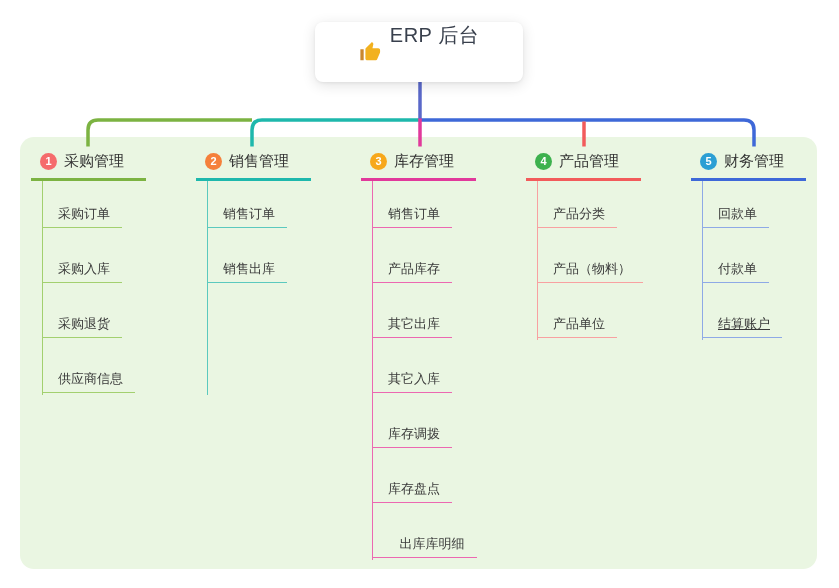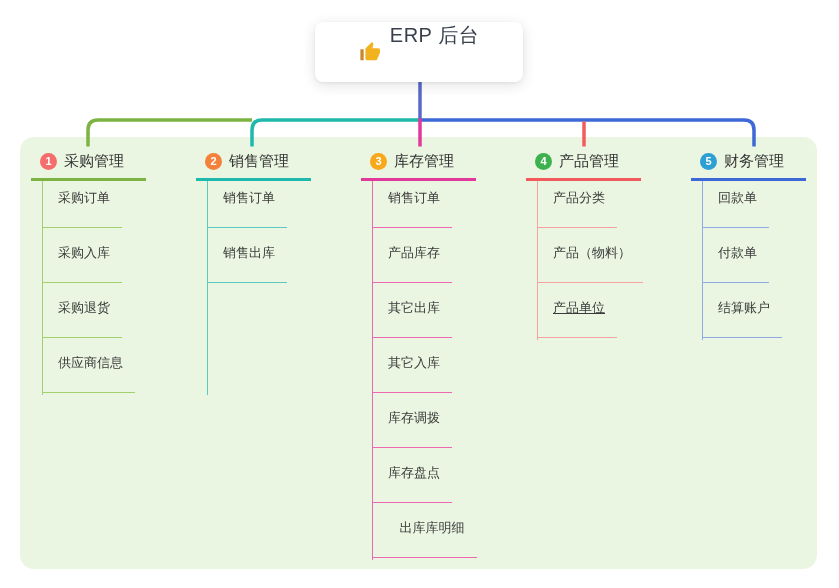--- a/index.html
+++ b/index.html
@@ -32,21 +32,21 @@
   .badge{
     width:17px;height:17px;border-radius:50%;flex:0 0 auto;
     display:flex;align-items:center;justify-content:center;
     color:#ffffff;font-size:11px;font-weight:bold;line-height:1;
   }
   .children{position:relative;margin-top:-7.5px;}
   .vline{position:absolute;left:10.5px;top:7.5px;width:1.5px;}
   .child{
     box-sizing:border-box;height:55px;margin-left:10.5px;
     padding:0 12px 4px 16.5px;border-bottom:1.5px solid;
-    width:fit-content;display:flex;align-items:center;
+    width:fit-content;display:flex;align-items:flex-end;
     font-size:13px;color:#3a3a3a;white-space:nowrap;
   }
 </style>
 </head>
 <body>
 
 <div class="stage">
 
   <div class="panel" id="panel" style="background: rgb(234, 246, 226);"></div>
 
@@ -142,38 +142,38 @@
           <span>产品管理</span>
         </div>
         <div class="children">
           <div class="vline" style="background: rgb(248, 161, 161); height: 159px;"></div>
           <div class="child" style="border-bottom-color: rgb(248, 161, 161);">
             <span>产品分类</span>
           </div>
           <div class="child" style="border-bottom-color: rgb(248, 161, 161);">
             <span>产品（物料）</span>
           </div>
-          <div class="child" style="border-bottom-color: rgb(248, 161, 161); text-decoration: underline;">
+          <div class="child" style="border-bottom-color: rgb(248, 161, 161);">
             <span>产品单位</span>
           </div>
         </div>
       </div>
       <div class="branch" style="left: 691px;">
         <div class="branch-title" style="border-bottom-color: rgb(62, 104, 216);">
           <span class="badge" style="background: rgb(44, 159, 212);">5</span>
           <span>财务管理</span>
         </div>
         <div class="children">
           <div class="vline" style="background: rgb(142, 169, 230); height: 159px;"></div>
           <div class="child" style="border-bottom-color: rgb(142, 169, 230);">
             <span>回款单</span>
           </div>
           <div class="child" style="border-bottom-color: rgb(142, 169, 230);">
             <span>付款单</span>
           </div>
-          <div class="child" style="border-bottom-color: rgb(142, 169, 230);">
+          <div class="child" style="border-bottom-color: rgb(142, 169, 230); text-decoration: underline;">
             <span>结算账户</span>
           </div>
         </div>
       </div>
     </div>
 
 </div>
 
 </body></html>

